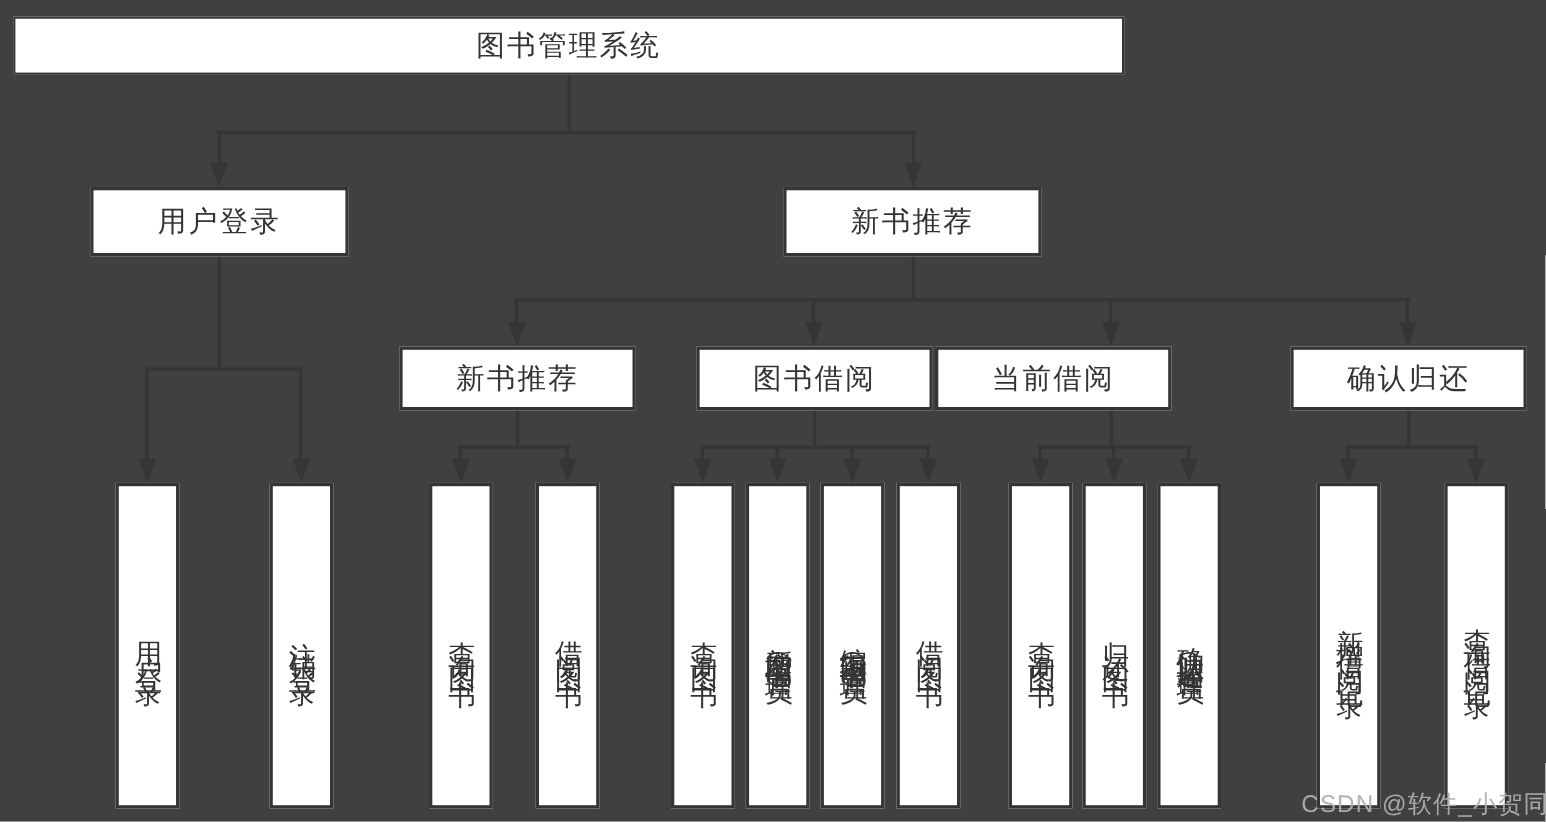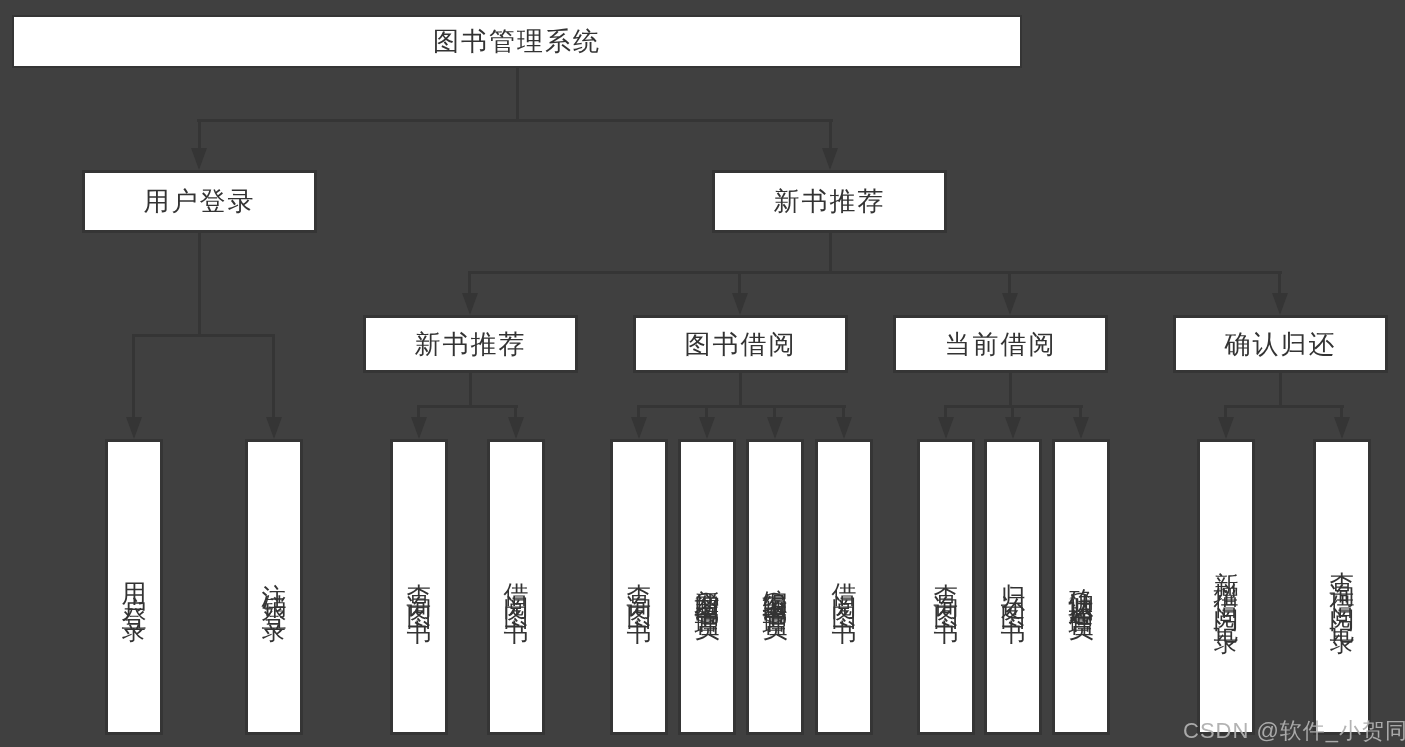--- a/index.html
+++ b/index.html
@@ -149,21 +149,21 @@
   <div class="vline" style="left:1340px;top:405px;height:14px"></div>
   <div class="arrow" style="left:1334px;top:417px"></div>
 
   <div class="box root" style="left:12px;top:15px;width:1010px;height:53px">图书管理系统</div>
 
   <div class="box" style="left:82px;top:170px;width:235px;height:63px">用户登录</div>
   <div class="box" style="left:712px;top:170px;width:235px;height:63px">新书推荐</div>
 
   <div class="box" style="left:363px;top:315px;width:215px;height:58px">新书推荐</div>
   <div class="box" style="left:633px;top:315px;width:215px;height:58px">图书借阅</div>
-  <div class="box" style="left:893px;top:315px;width:215px;height:58px">当前借阅</div>
+  <div class="box" style="left:850px;top:315px;width:215px;height:58px">当前借阅</div>
   <div class="box" style="left:1173px;top:315px;width:215px;height:58px">确认归还</div>
 
   <div class="vbox" style="left:105px;top:439px;width:58px;height:296px">
     <span class="vtext">用户登录</span>
   </div>
   <div class="vbox" style="left:245px;top:439px;width:58px;height:296px">
     <span class="vtext">注销登录</span>
   </div>
 
   <div class="vbox" style="left:390px;top:439px;width:58px;height:296px">

